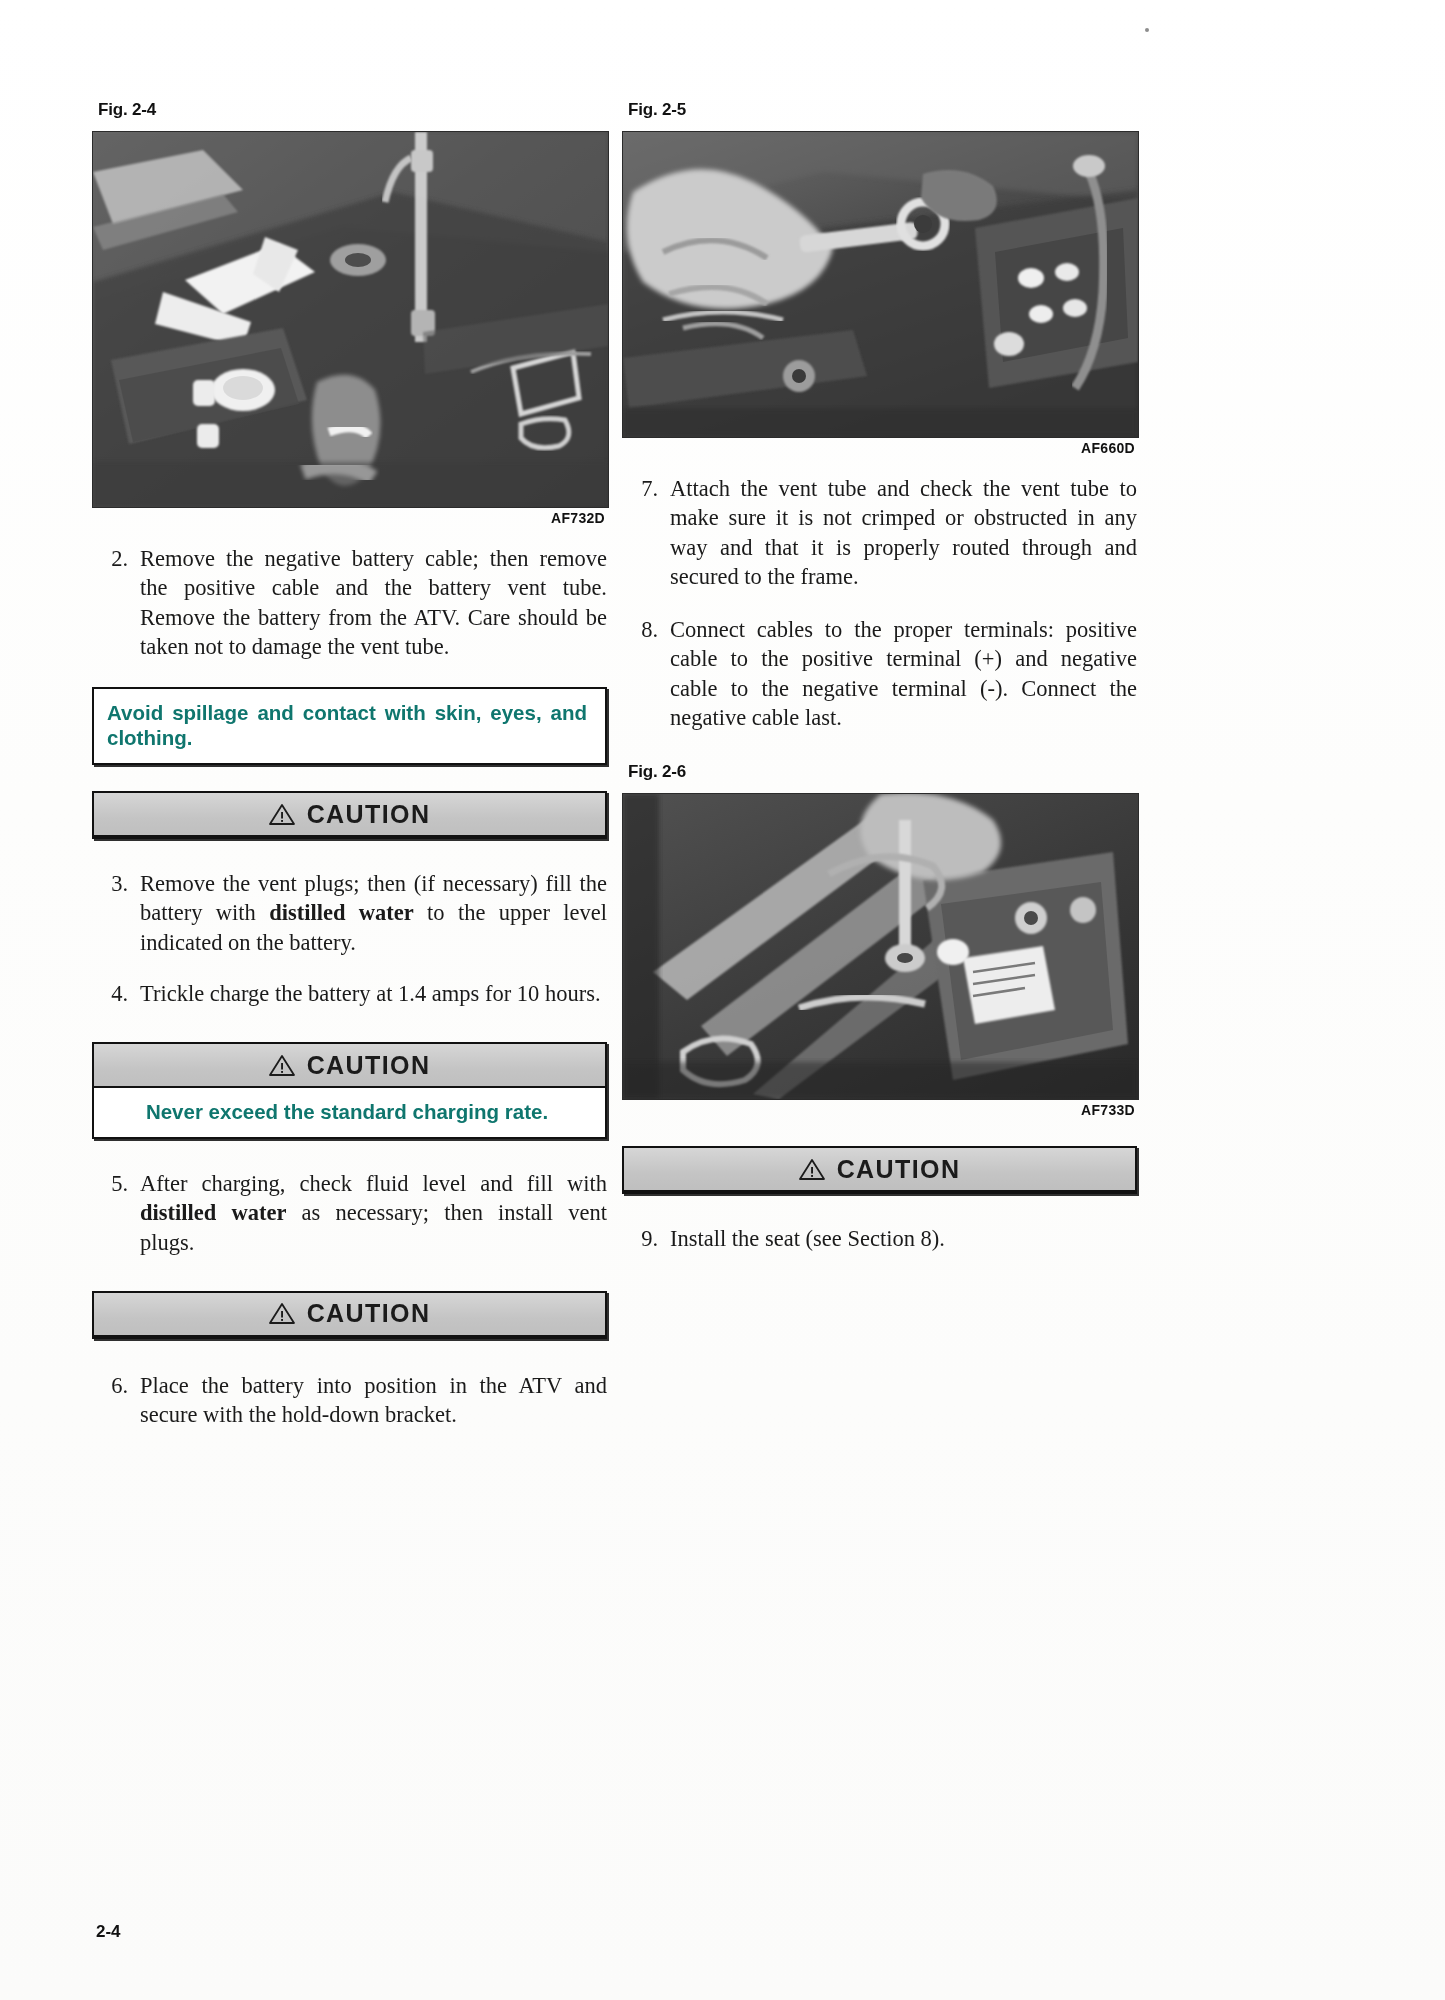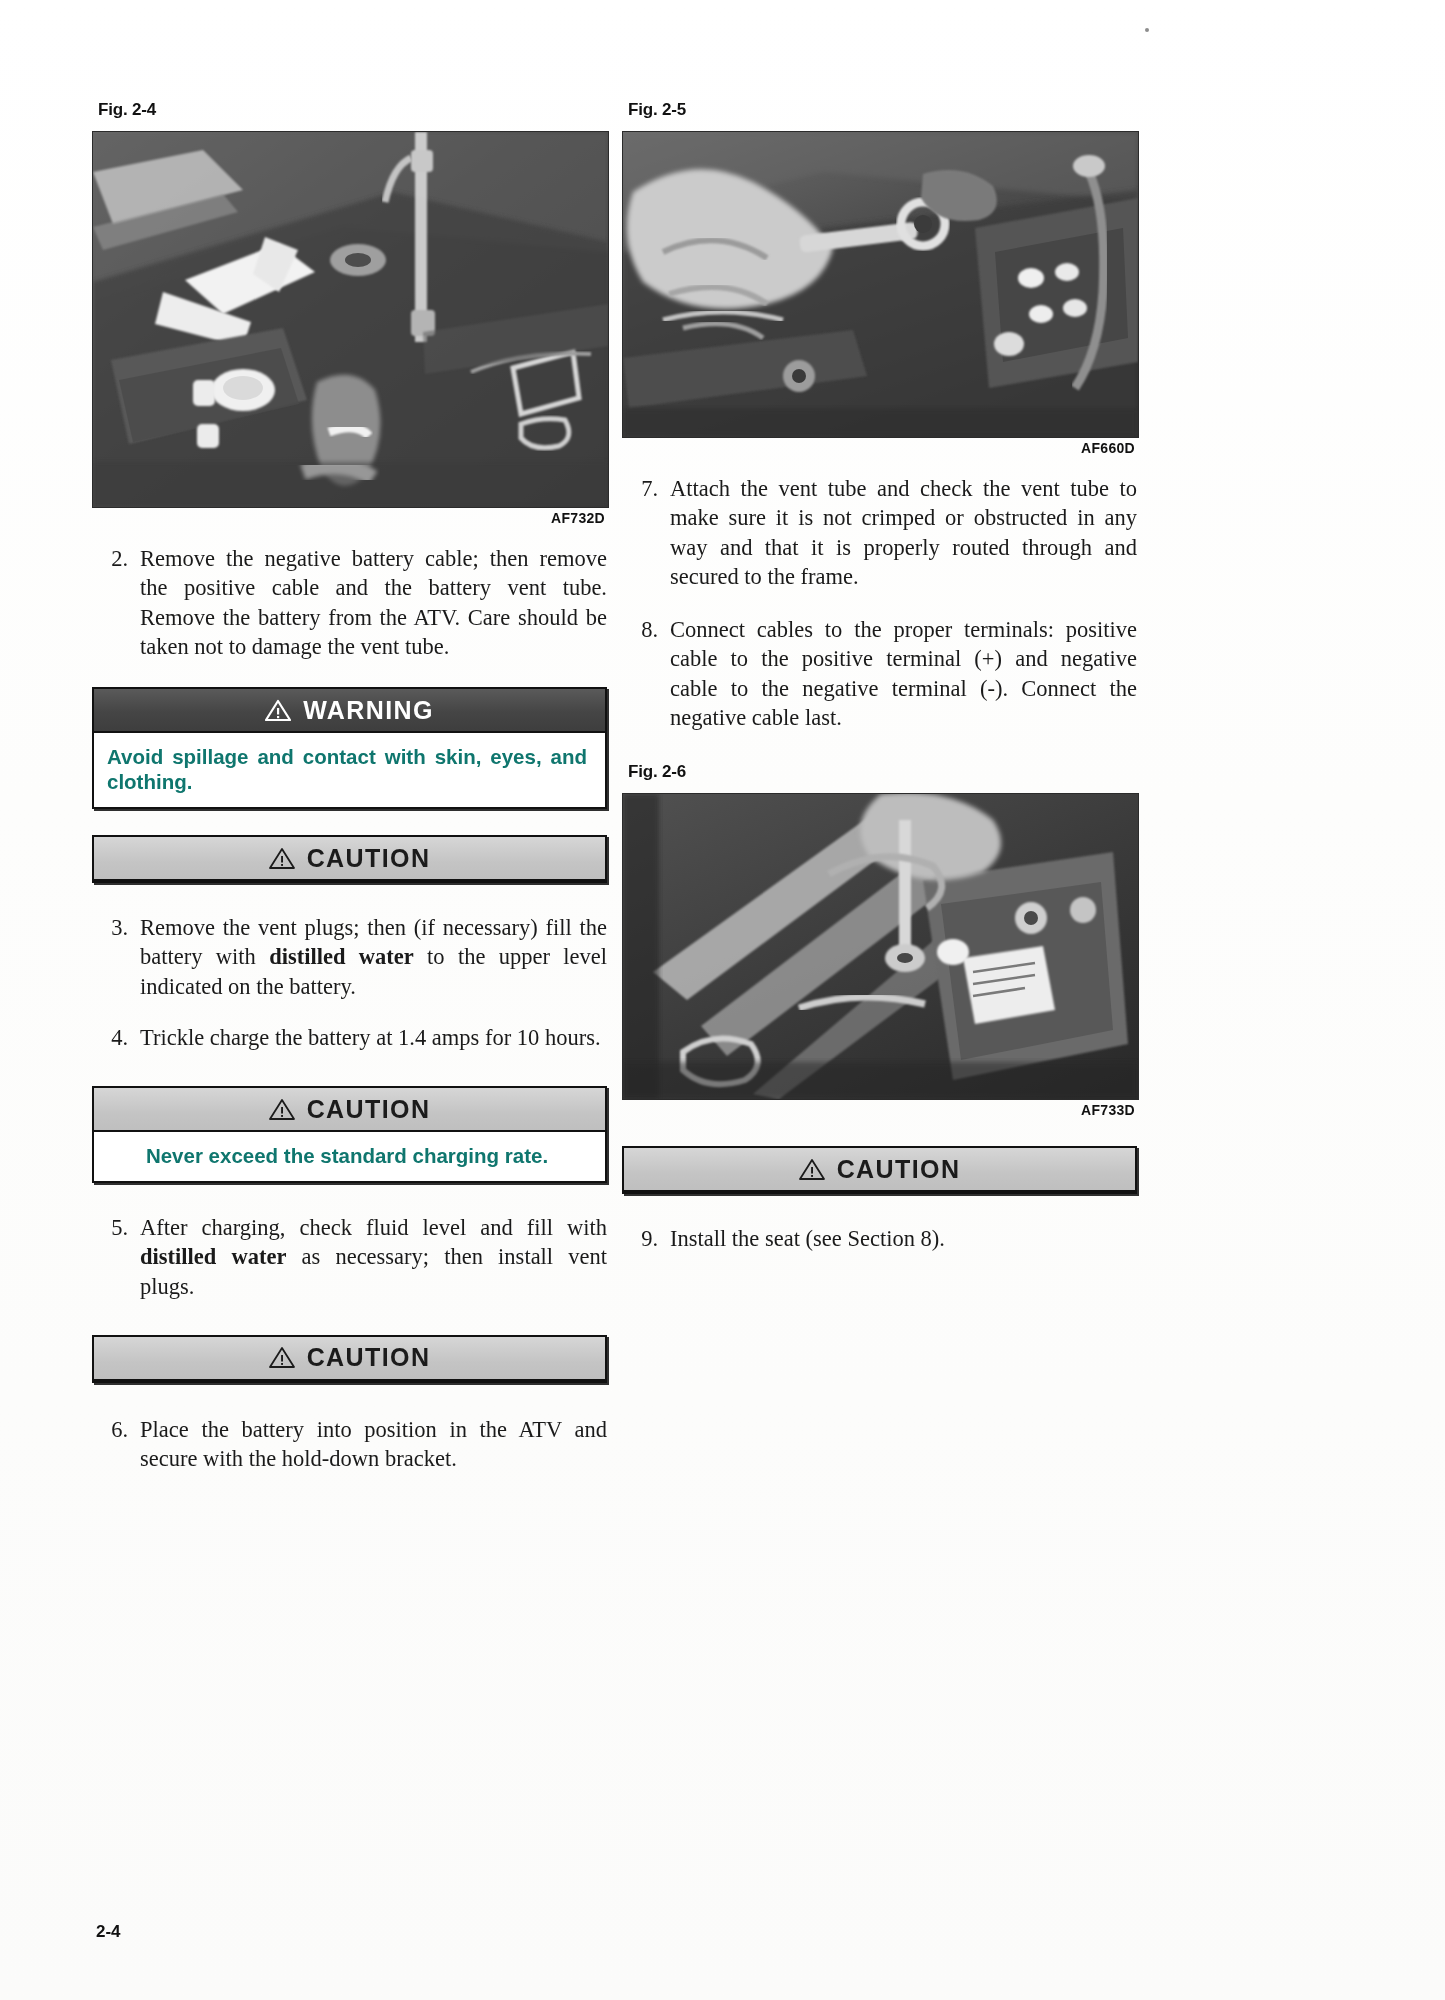--- a/index.html
+++ b/index.html
@@ -214,30 +214,20 @@
       </svg>
       <div class="photo-code">AF732D</div>
     </div>
 
     <div class="step">
       <div class="num">2.</div>
       <div class="txt">Remove the negative battery cable; then remove the positive cable and the battery vent tube. Remove the battery from the ATV. Care should be taken not to damage the vent tube.</div>
     </div>
 
     <div class="alert warning">
-      <div class="bar">
-        <span class="tri">
-          <svg width="26" height="23" viewBox="0 0 26 23" aria-hidden="true">
-            <polygon points="13,2 25,21 1,21" fill="none" stroke="#ffffff" stroke-width="2.2" stroke-linejoin="round"></polygon>
-            <rect x="12" y="9" width="2.2" height="6.5" fill="#ffffff"></rect>
-            <rect x="12" y="17" width="2.2" height="2.2" fill="#ffffff"></rect>
-          </svg>
-        </span>
-        <span>WARNING</span>
-      </div>
       <div class="body">Avoid spillage and contact with skin, eyes, and clothing.</div>
     </div>
 
     <div class="alert caution">
       <div class="bar">
         <span class="tri">
           <svg width="26" height="23" viewBox="0 0 26 23" aria-hidden="true">
             <polygon points="13,2 25,21 1,21" fill="none" stroke="#1b1b1b" stroke-width="1.8" stroke-linejoin="round"></polygon>
             <rect x="12.1" y="9" width="1.9" height="6.5" fill="#1b1b1b"></rect>
             <rect x="12.1" y="17" width="1.9" height="1.9" fill="#1b1b1b"></rect>

